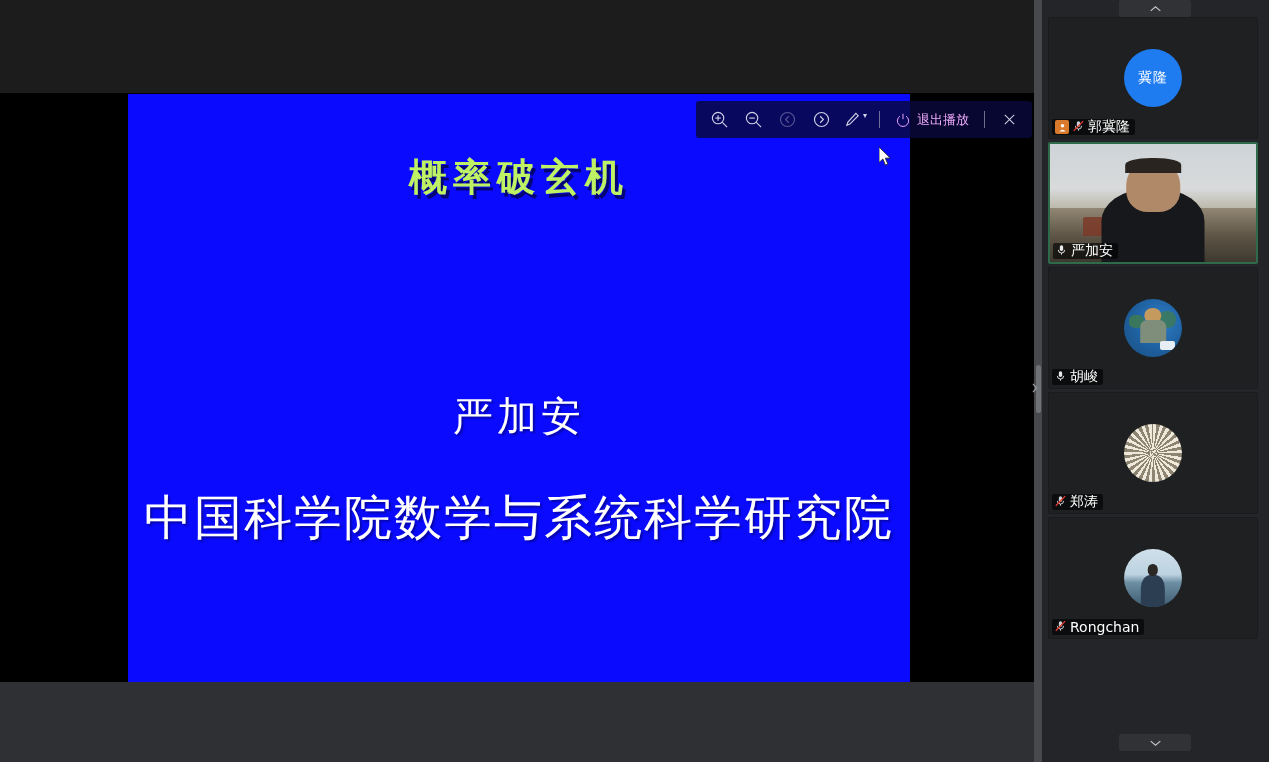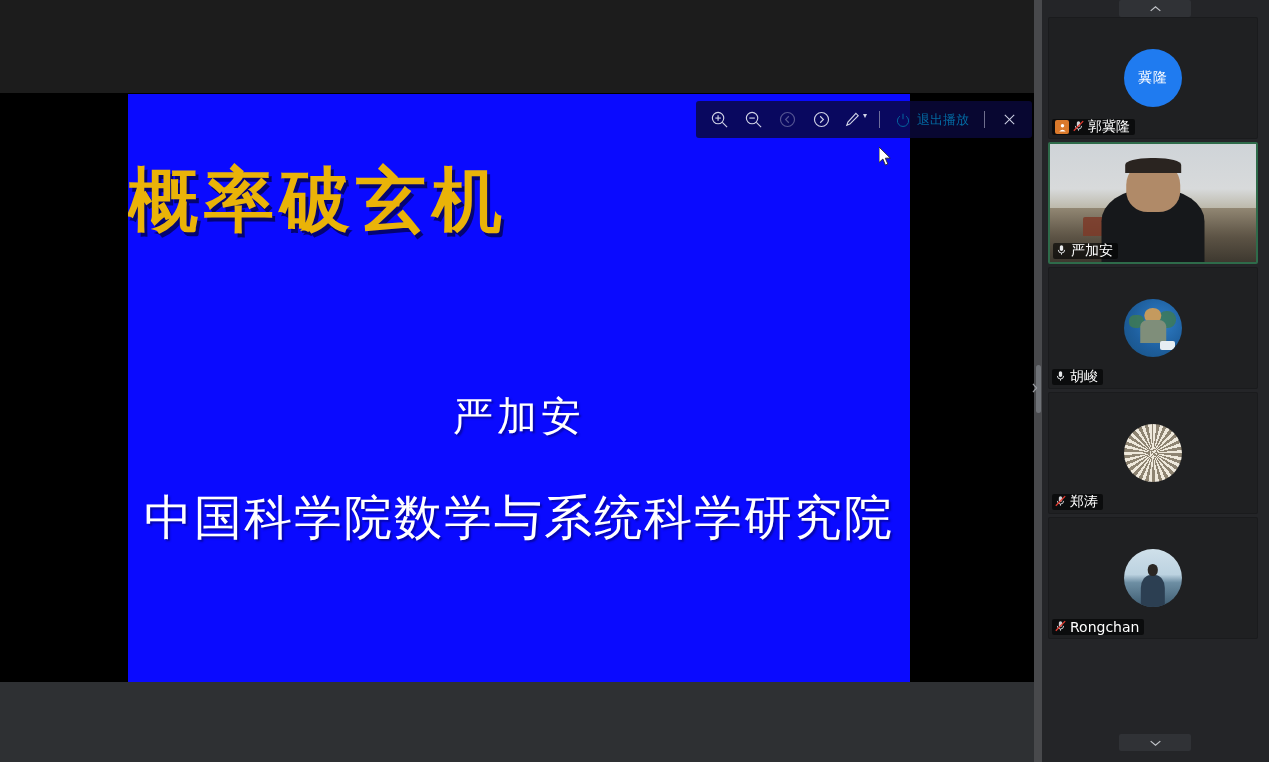--- a/index.html
+++ b/index.html
@@ -25,24 +25,25 @@
     background: #2e3033;
   }
 
   
   .slide {
     position: absolute; left: 128px; top: 94px; width: 782px; height: 588px;
     background: #0a0aff; overflow: hidden;
   }
   .slide-title {
     position: absolute; left: 0; right: 0; top: 55px;
+    text-align: center;
     font-family: "DejaVu Sans", "Liberation Sans", sans-serif;
     font-weight: 700;
-    color: #eab308;
-    font-size: 70px;
+    color: #bef264;
+    font-size: 38px;
     line-height: 1.48;
     letter-spacing: 6px;
     text-shadow: 3px 4px 0px rgba(0,0,0,0.55);
   }
   .slide-title .ln { display:block; }
   .slide-author {
     position: absolute; left: 0; right: 0; top: 295px;
     text-align: center;
     color: #ffffff; font-size: 40px; letter-spacing: 4px;
     font-family: "DejaVu Serif", "Liberation Serif", serif;
@@ -67,21 +68,21 @@
   }
   .tb-btn {
     width: 34px; height: 34px;
     display:flex; align-items:center; justify-content:center;
     cursor: pointer; color:#cfd2e6;
   }
   .tb-btn.dim { opacity: 0.38; }
   .tb-sep { width:1px; height:17px; background:#9a9ab5; opacity:.7; margin:0 7px; }
   .tb-exit {
     display:flex; align-items:center; gap:6px; padding:0 8px;
-    font-size:13px; color:#0369a1; cursor:pointer;
+    font-size:13px; color:#f0abfc; cursor:pointer;
     font-family:"DejaVu Sans","Liberation Sans",sans-serif;
   }
   .tb-caret { font-size:8px; margin-left:1px; position:relative; top:-4px; }
 
   
   .cursor { position:absolute; left:879px; top:147px; width:14px; height:20px; }
 
   
   .panel {
     position:absolute; left:1041px; top:0; width:228px; height:762px;

